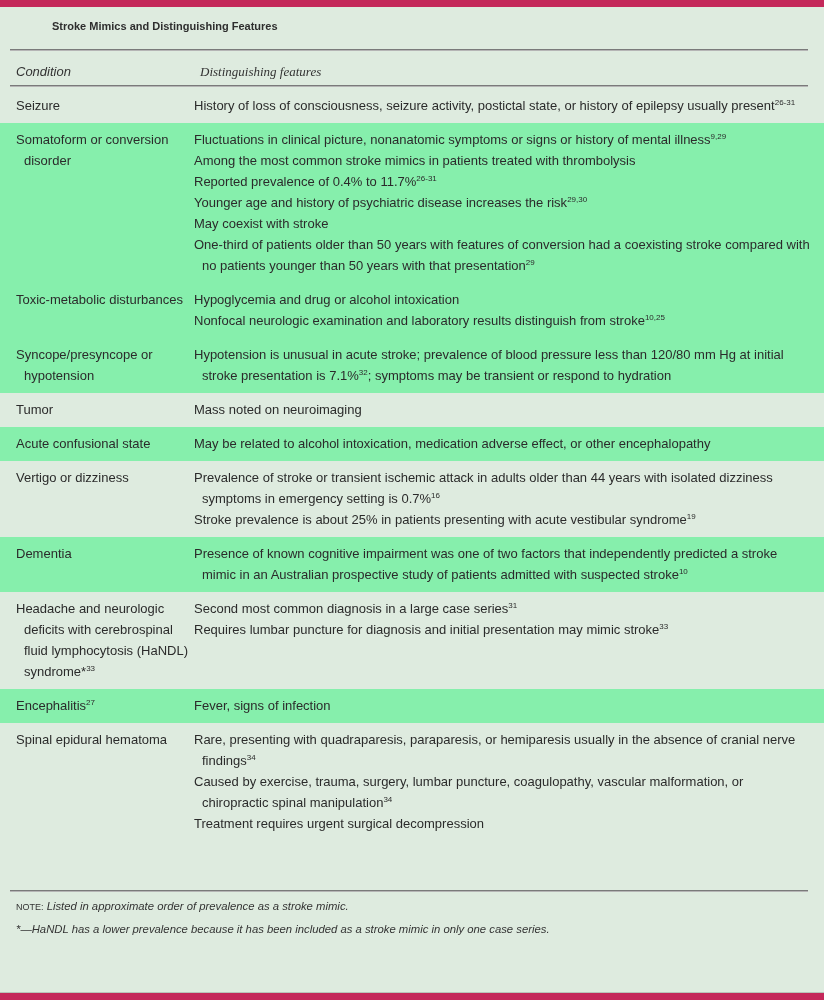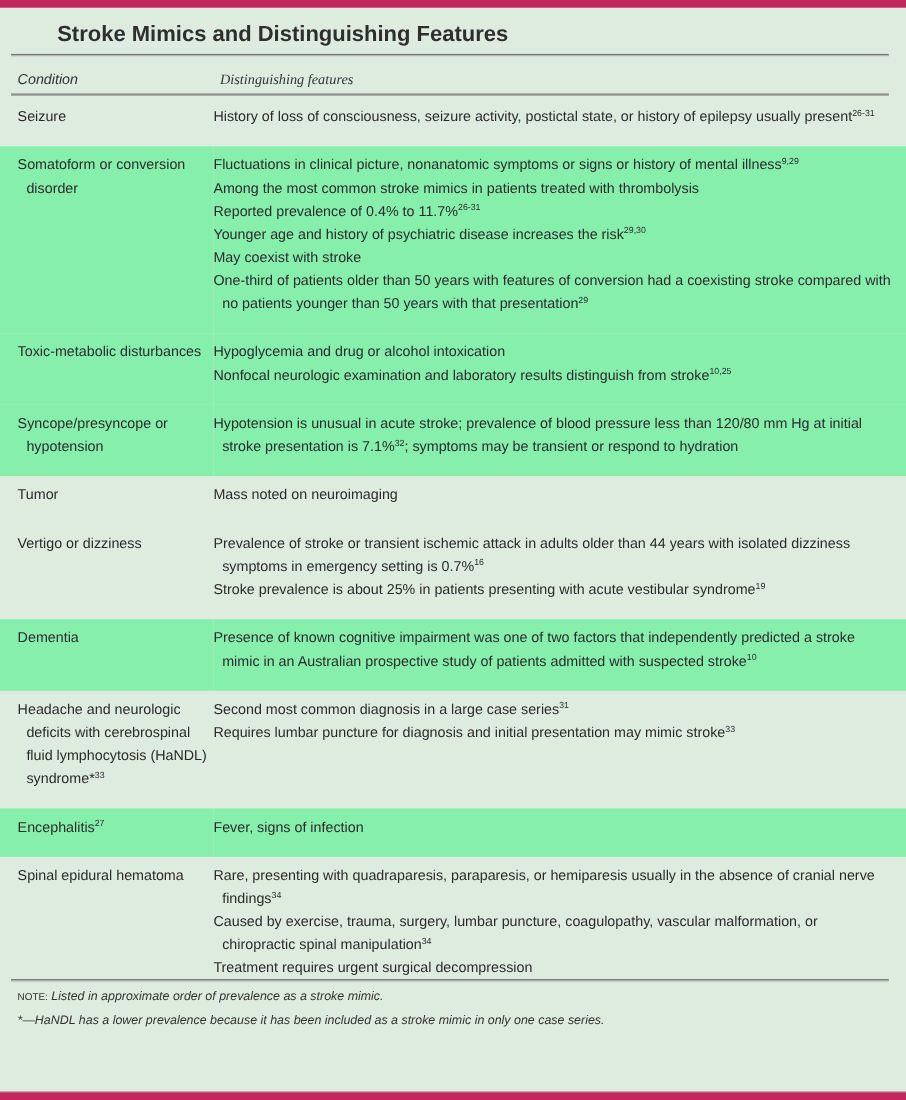--- a/index.html
+++ b/index.html
@@ -7,34 +7,34 @@
     width: 824px; height: 1000px; overflow: hidden;
     background: #deebdf;
     font-family: "Liberation Sans", sans-serif;
     color: #2b2b2b;
     position: relative;
   }
   .top-bar { position: absolute; left: 0; top: 0; width: 824px; height: 7px; background: #c4285a; }
   .bottom-bar { position: absolute; left: 0; bottom: 0; width: 824px; height: 7px; background: #c4285a; border-top: 1px solid #b9c4ba; }
   .title {
     position: absolute; left: 52px; top: 20px;
-    font-weight: bold; font-size: 20px; color: #2e2e2e;
+    font-weight: bold; font-size: 11px; color: #2e2e2e;
   }
   .rule { position: absolute; left: 10px; width: 798px; height: 1px; background: #7a7a7a; border-bottom: 1px solid #b5b5b5; }
   .hdr { position: absolute; top: 64px; font-style: italic; font-size: 13px; color: #333; }
   table {
     position: absolute; left: 0; top: 89px; width: 824px;
     border-collapse: collapse; font-size: 13px; line-height: 21px;
   }
   td { vertical-align: top; padding: 0; }
   td.cond { width: 172px; padding-left: 16px; padding-right: 6px; }
   td.feat { padding-right: 14px; }
   tr.g { background: #deebdf; }
   tr.w { background: #86efac; }
-  tr td { padding-top: 6px; padding-bottom: 17px; }
+  tr td { padding-top: 6px; padding-bottom: 7px; }
   .cond-text { display: block; text-indent: -8px; padding-left: 8px; }
   .feat-line { display: block; text-indent: -8px; padding-left: 8px; }
   sup { font-size: 8px; line-height: 0; vertical-align: 5px; text-align: center; }
   .notes { position: absolute; left: 16px; top: 898px; width: 800px; font-size: 11.3px; font-style: italic; color: #333; line-height: 16px; }
   .notes p { margin: 0 0 6px 0; }
   .sc { font-style: normal; font-size: 9px; text-transform: uppercase; }
   .roman { font-style: normal; }
 </style>
 </head>
 <body>
@@ -89,20 +89,28 @@
         </td>
       </tr>
       <tr class="g">
         <td class="cond">
           <span class="cond-text"><span>Tumor</span></span>
         </td>
         <td class="feat">
           <span class="feat-line"><span>Mass noted on neuroimaging</span></span>
         </td>
       </tr>
+      <tr class="w">
+        <td class="cond">
+          <span class="cond-text"><span>Acute confusional state</span></span>
+        </td>
+        <td class="feat">
+          <span class="feat-line"><span>May be related to alcohol intoxication, medication adverse effect, or other encephalopathy</span></span>
+        </td>
+      </tr>
       <tr class="g">
         <td class="cond">
           <span class="cond-text"><span>Vertigo or dizziness</span></span>
         </td>
         <td class="feat">
           <span class="feat-line"><span>Prevalence of stroke or transient ischemic attack in adults older than 44 years with isolated dizziness symptoms in emergency setting is 0.7%</span><sup>16</sup></span>
           <span class="feat-line"><span>Stroke prevalence is about 25% in patients presenting with acute vestibular syndrome</span><sup>19</sup></span>
         </td>
       </tr>
       <tr class="w">

